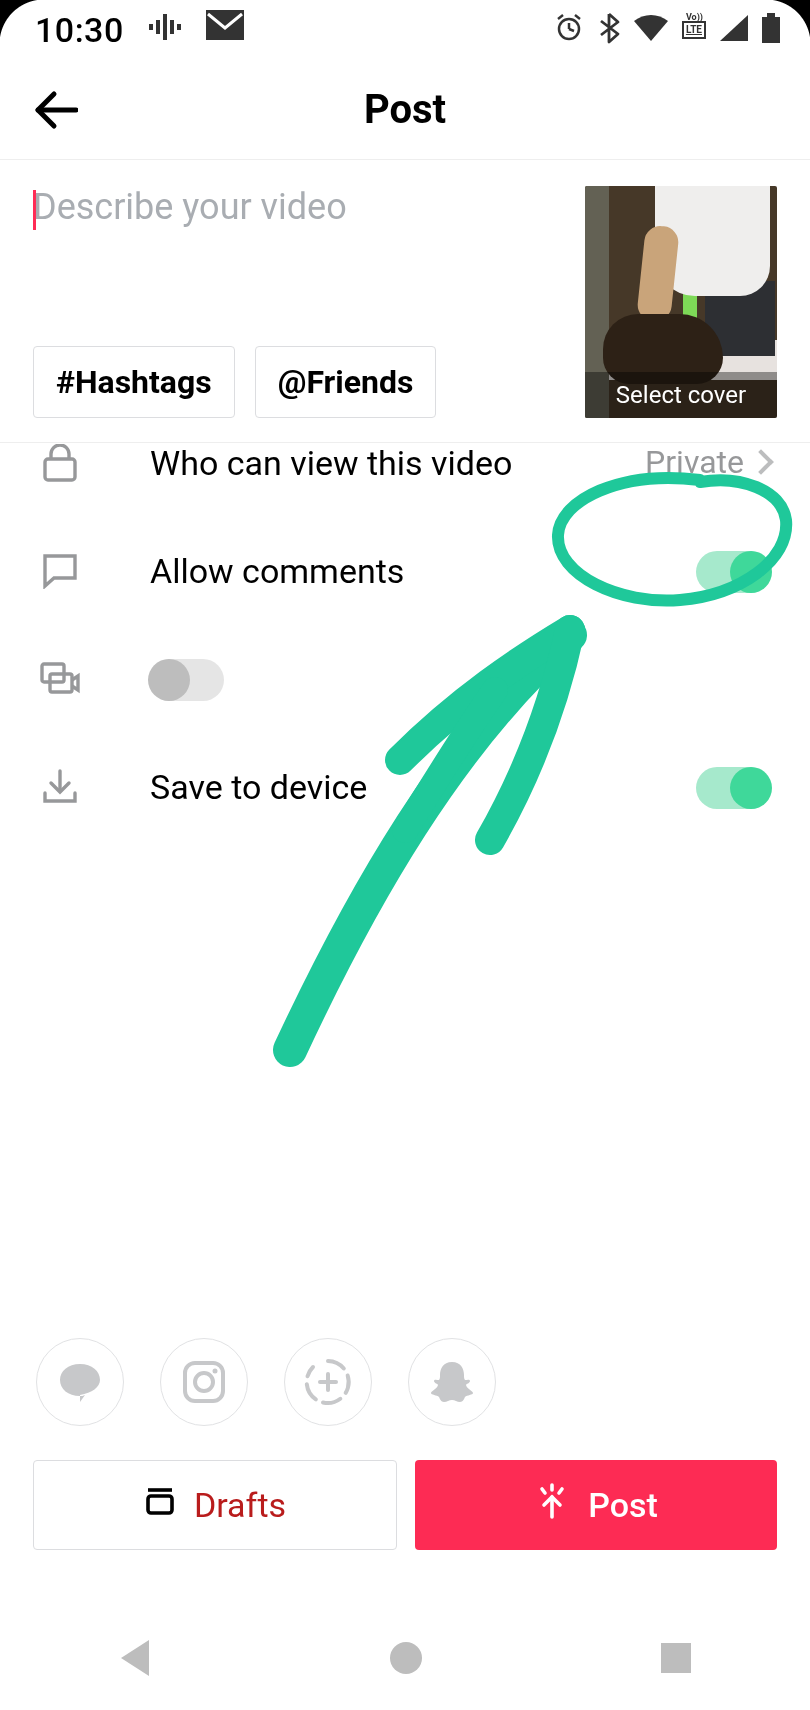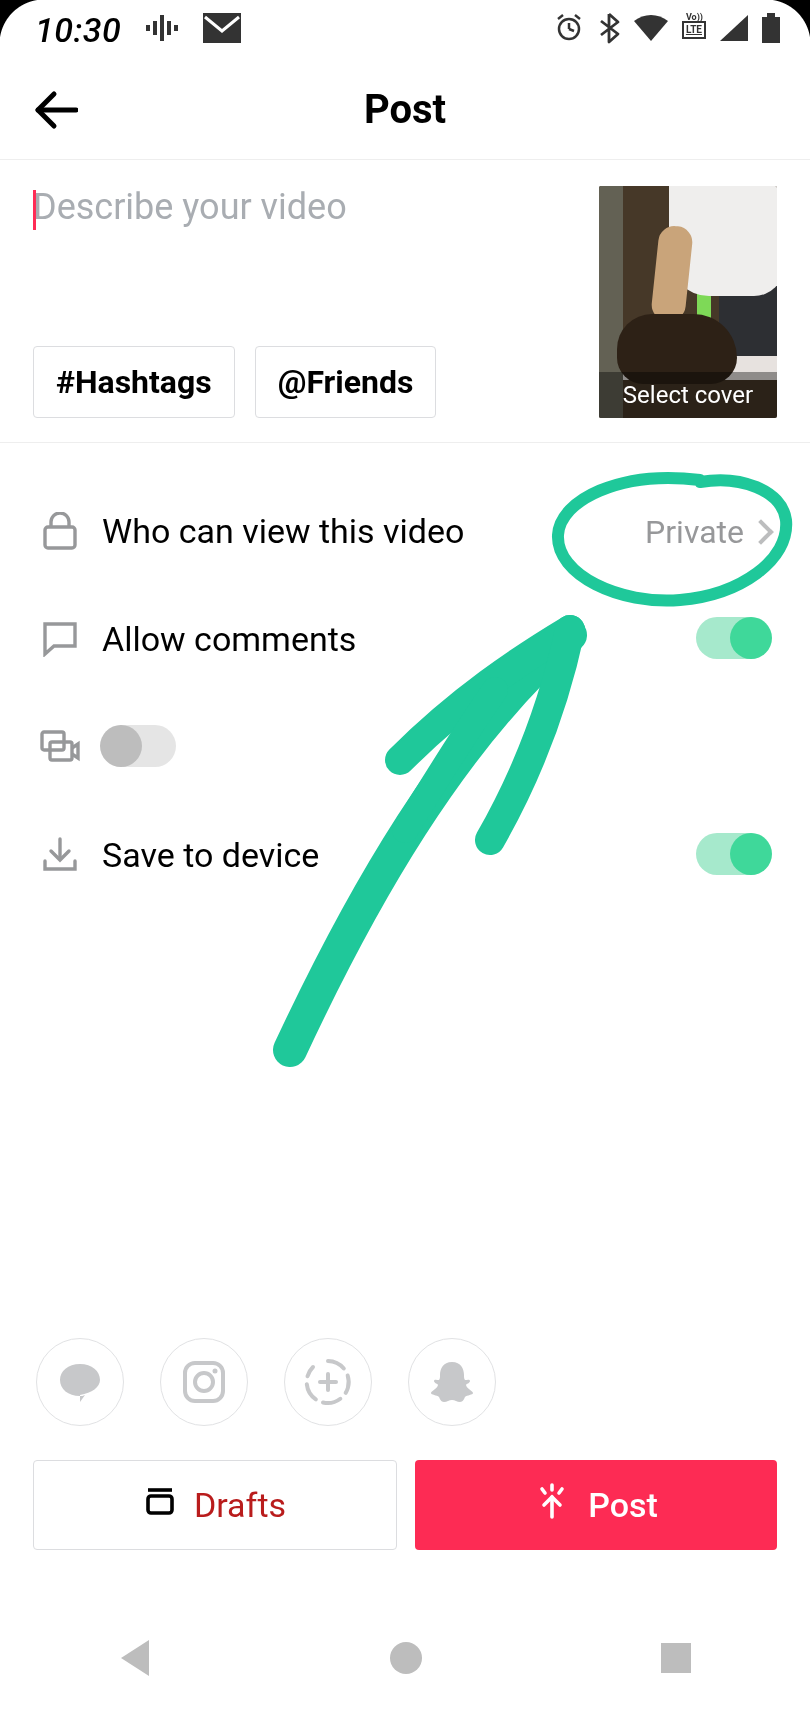--- a/index.html
+++ b/index.html
@@ -13,21 +13,21 @@
   }
 
   
   .status-bar {
     height: 60px;
     display: flex;
     align-items: center;
     justify-content: space-between;
     padding: 0 30px 0 35px;
   }
-  .status-left { display:flex; align-items:center; gap: 24px; font-style: italic; }
+  .status-left { display:flex; align-items:flex-start; gap: 24px; }
   .status-time { font-size: 34px; font-weight: 500; letter-spacing: 0.5px; }
   .status-right { display:flex; align-items:center; gap: 14px; }
 
   
   .header {
     height: 100px;
     display:flex;
     align-items:center;
     justify-content:center;
     position:relative;
@@ -53,21 +53,21 @@
   .caret { position:absolute; left:0; top:4px; width:3px; height:40px; background:#ff2b55; }
   .chips { display:flex; gap:20px; margin-top: 16px; }
   .chip {
     border: 1.5px solid #dcdde0;
     border-radius: 4px;
     padding: 16px 22px;
     font-size: 32px;
     display:flex; align-items:center; gap:6px;font-weight:bold;
   }
   .cover {
-    width: 178px; height: 232px;
+    width: 192px; height: 232px;
     background: #463828;
     position: relative;
     overflow:hidden;
     border-radius: 2px;
     flex-shrink: 0;
   }
   .cover-inner { position:absolute; inset:0; }
   .cover-wall { position:absolute; left:0; top:0; width:24px; height:100%; background:#636154; }
   .cover-body { position:absolute; left:70px; top:-10px; width:115px; height:120px; background:#efeeed; border-radius: 0 0 30px 40px; }
   .cover-arm { position:absolute; left:56px; top:40px; width:34px; height:95px; background:#c9a47a; border-radius: 16px; transform: rotate(6deg); }
@@ -80,22 +80,23 @@
     height: 46px;
     display:flex; align-items:center; justify-content:center;
     background: rgba(0,0,0,0.38);
     color:#fff; font-size:24px;
   }
 
   
   .settings { padding: 0 40px; }
   .row {
     display:flex;
-    align-items:flex-end;
+    align-items:flex-start;
     height: 108px;
+    gap: 48px;
   }
   .row-icon { width: 40px; height: 40px; margin-right: 22px; display:flex; align-items:center; justify-content:center; flex-shrink:0;}
   .row-label { flex:1; font-size: 34px; }
   .row-value {
     color:#97989a; font-size: 32px;
     display:flex; align-items:center; gap:8px;
   }
   .chev { width:18px; height:18px; border-right:4px solid #bcbdbe; border-bottom:4px solid #bcbdbe; transform: rotate(-45deg); }
 
   

